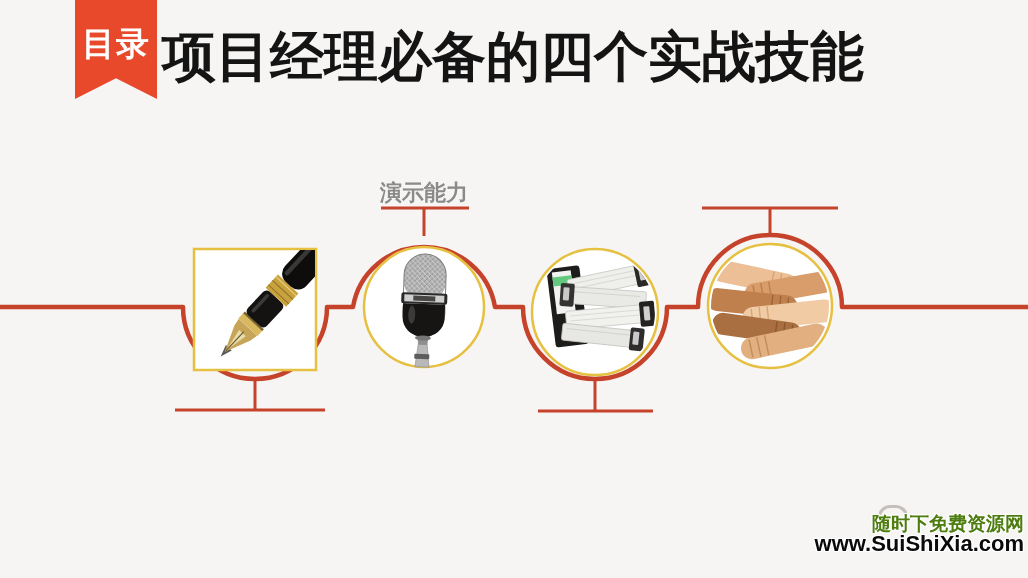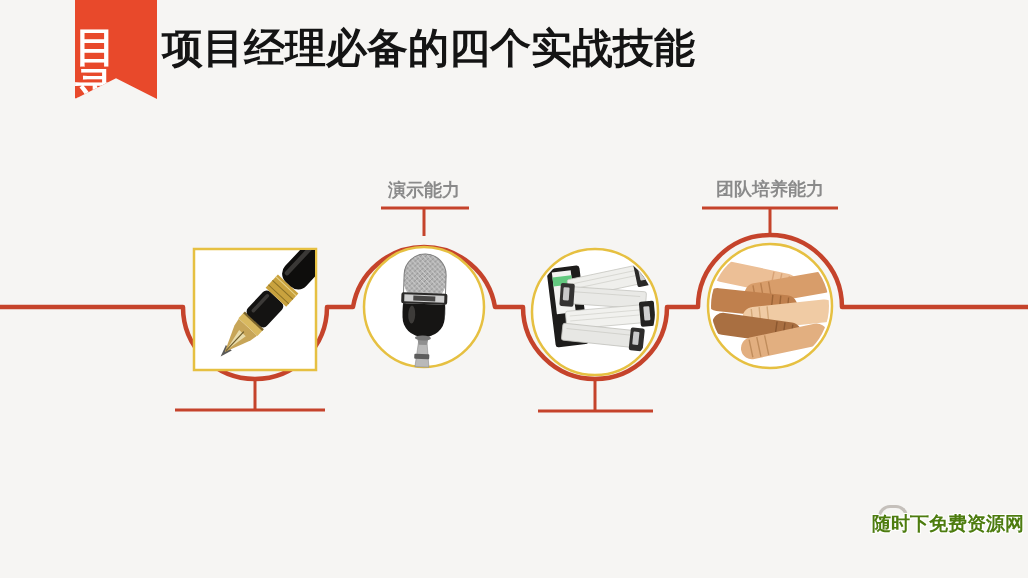--- a/index.html
+++ b/index.html
@@ -1,25 +1,25 @@
 <!DOCTYPE html>
 <html><head>
 <meta charset="utf-8">
 <style>
   html,body{margin:0;padding:0;}
   .slide{position:relative;width:1028px;height:578px;background:#f6f5f3;overflow:hidden;
          font-family:"Liberation Sans","DejaVu Sans",sans-serif;}
   .ribbon{position:absolute;left:75px;top:0;width:82px;height:99px;background:#e8492b;
           clip-path:polygon(0 0,100% 0,100% 100%,50% 79%,0 100%);
           display:flex;justify-content:center;}
-  .ribbon span{color:#ffffff;font-size:41px;font-weight:bold;letter-spacing:1px;margin-top:27px;line-height:1;}
-  .title{position:absolute;left:162px;top:21px;margin:0;font-size:41px;font-weight:bold;
+  .ribbon span{color:#ffffff;font-size:33px;font-weight:bold;letter-spacing:1px;margin-top:27px;line-height:1;}
+  .title{position:absolute;left:162px;top:21px;margin:0;font-size:54px;font-weight:bold;
          color:#141414;letter-spacing:0px;white-space:nowrap;}
   .diagram-svg{position:absolute;left:0;top:0;}
-  .skill-label{position:absolute;transform:translateX(-50%);font-size:18px;font-weight:bold;
+  .skill-label{position:absolute;transform:translateX(-50%);font-size:22px;font-weight:bold;
                color:#8a8a8a;white-space:nowrap;line-height:1.1;}
   .wm{position:absolute;right:4px;text-align:right;font-weight:bold;white-space:nowrap;line-height:1;
       text-shadow:-1px -1px 0 #fff,1px -1px 0 #fff,-1px 1px 0 #fff,1px 1px 0 #fff,0 0 3px #fff;}
   .wm-line1{top:514px;font-size:19px;color:#4d7c0f;font-family:Liberation Serif, serif;}
   .wm-line2{top:533px;font-size:22px;color:#0a0a0a;font-family:"Liberation Sans",sans-serif;}
   .wm-line3{top:556px;font-size:19px;color:#cc2520;letter-spacing:1px;}
   .wm-arc{position:absolute;left:878px;top:505px;width:24px;height:11px;border:3px solid #b9b4ae;
           border-bottom:none;border-radius:12px 12px 0 0;opacity:.8;}
 </style>
 </head>
@@ -167,18 +167,18 @@
         <path d="M792 320 v18 M784 319 v20 M776 319 v20" stroke="#8a5730" stroke-width="1.4" fill="none"></path>
       </g>
       <g transform="rotate(-12 786 340)">
         <rect x="740" y="330" width="88" height="22" rx="11" fill="#e2af80"></rect>
         <path d="M750 332 v18 M758 331 v20 M766 331 v20" stroke="#c08d5c" stroke-width="1.4" fill="none"></path>
       </g>
     </g>
   </svg>
 
   <div class="skill-label" style="left:424px;top:181px;">演示能力</div>
-  <div class="skill-label" style="left:770px;top:180px;">团队培养能力</div>
 
   <div class="wm-arc"></div>
   <div class="wm wm-line1">随时下免费资源网</div>
+  <div class="wm wm-line2">www.SuiShiXia.com</div>
 
 </div>
 
 </body></html>

